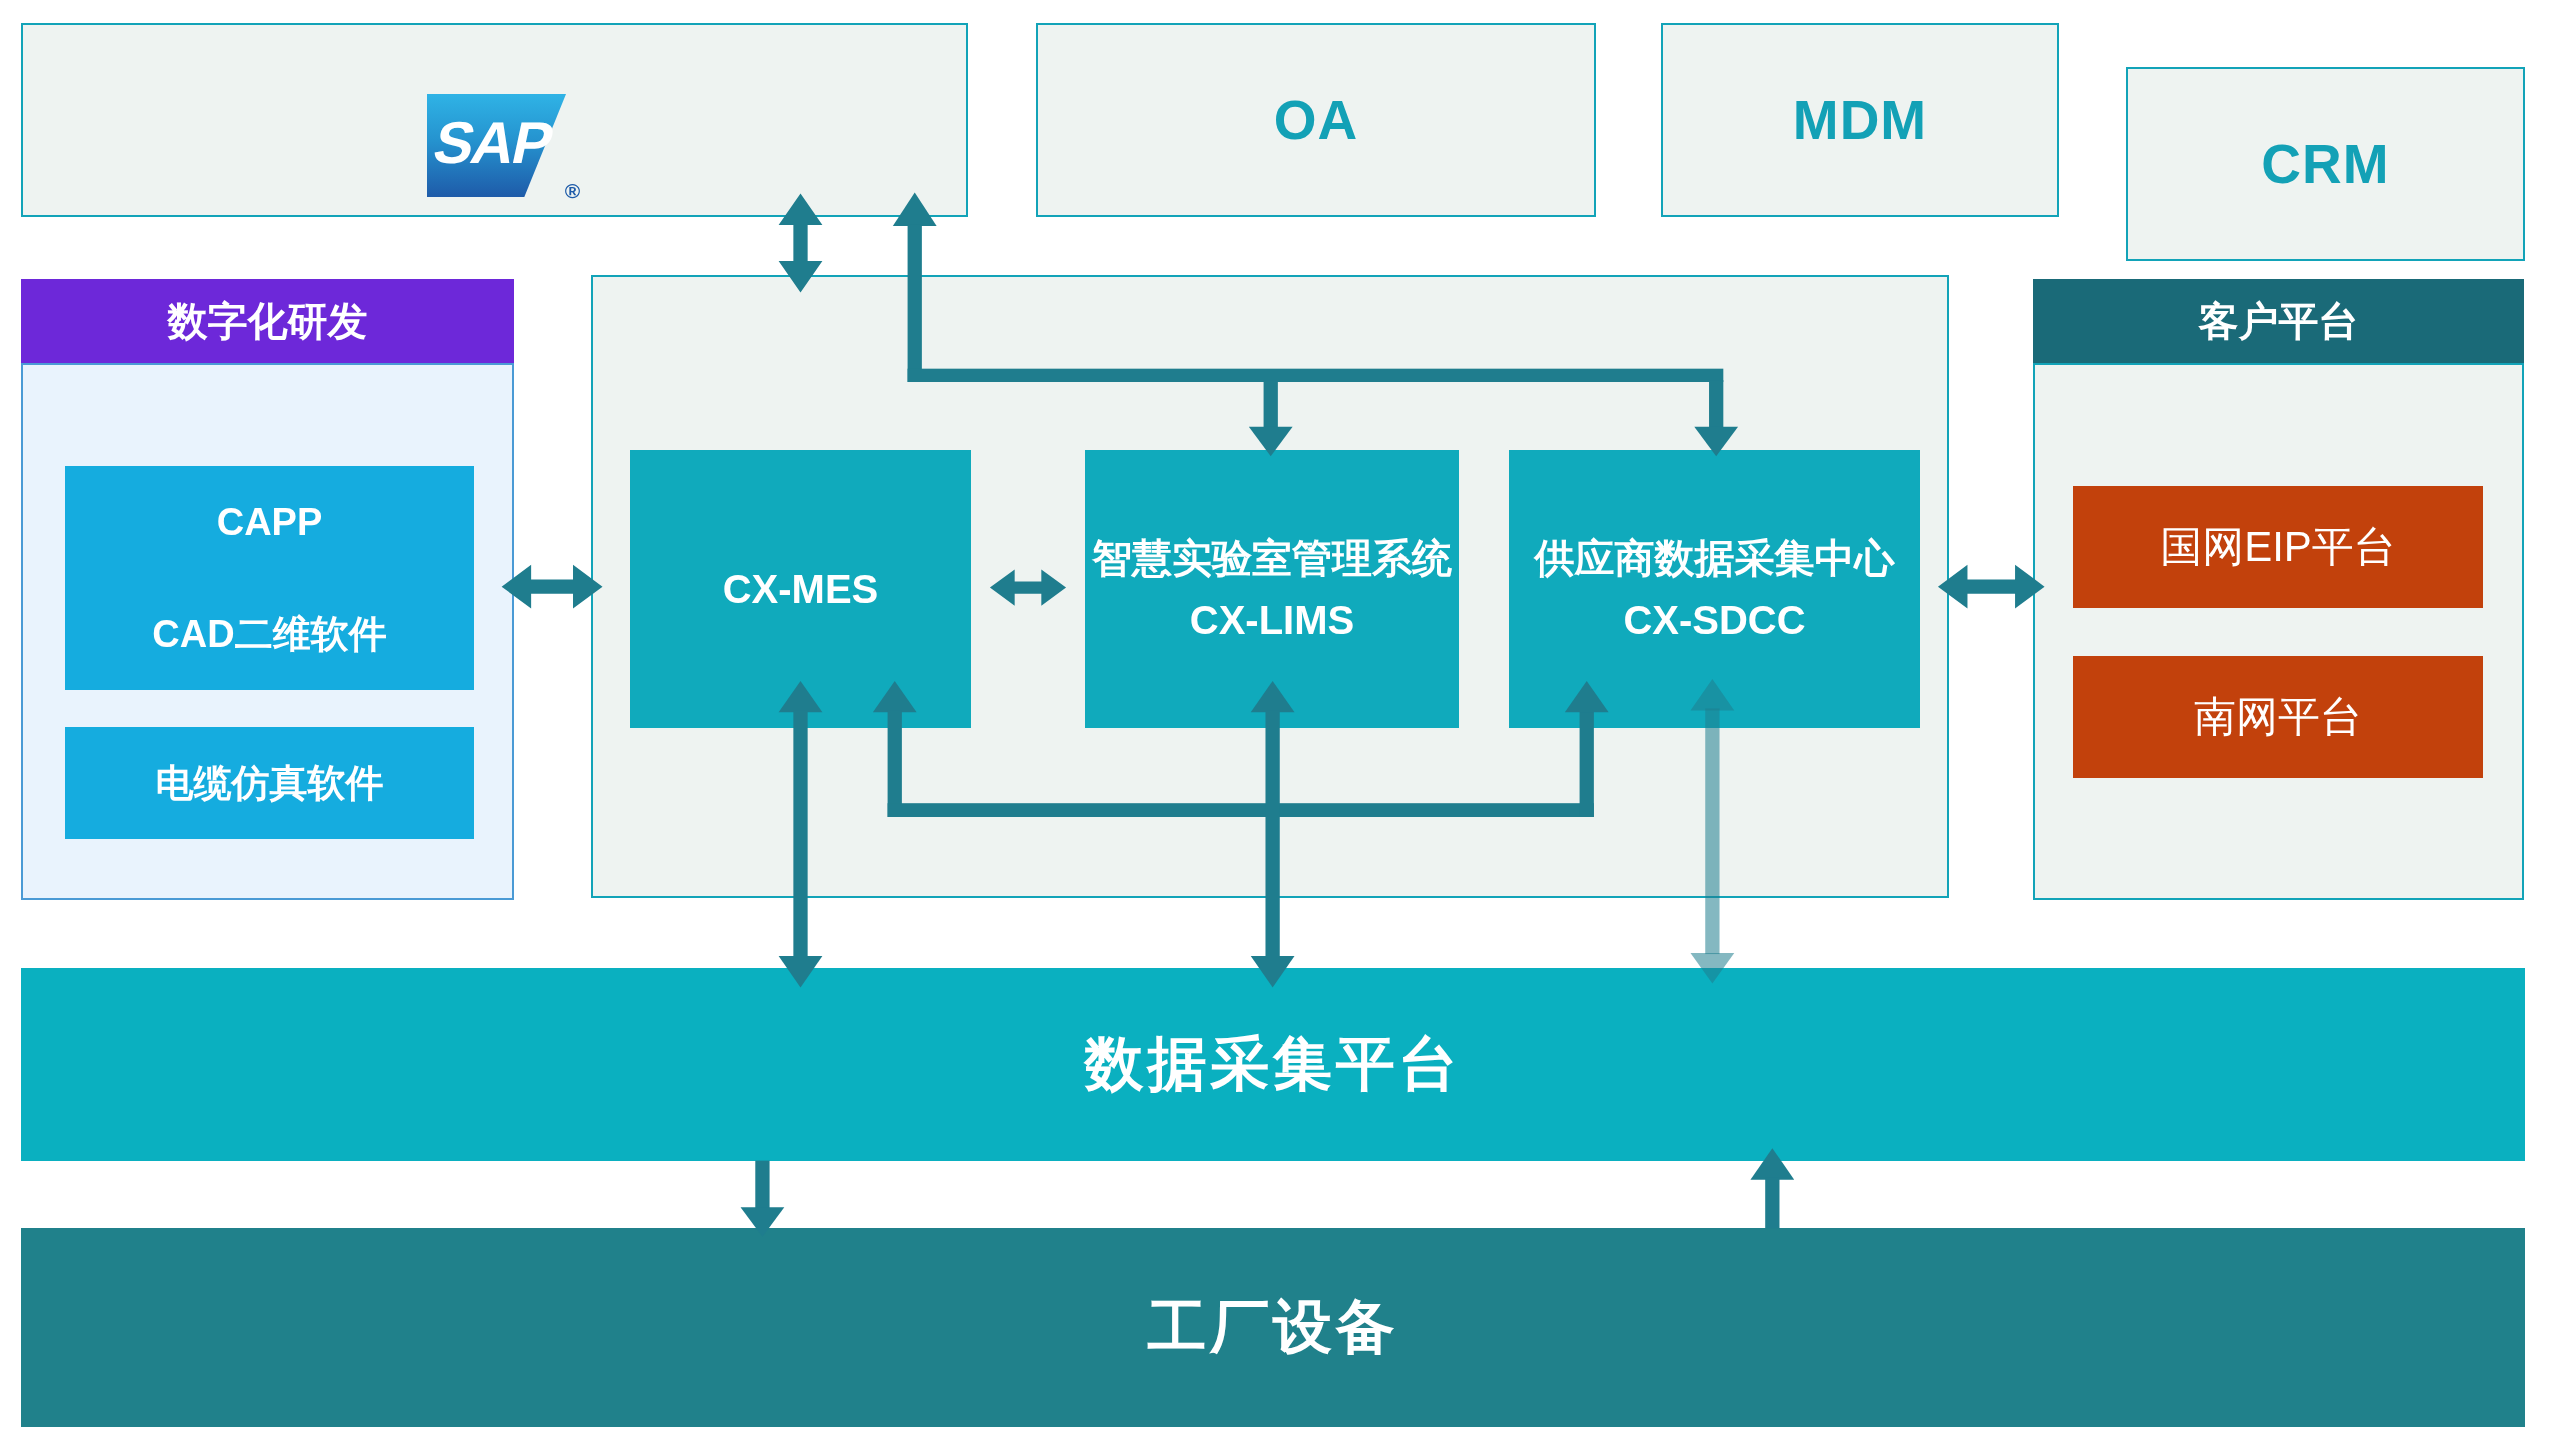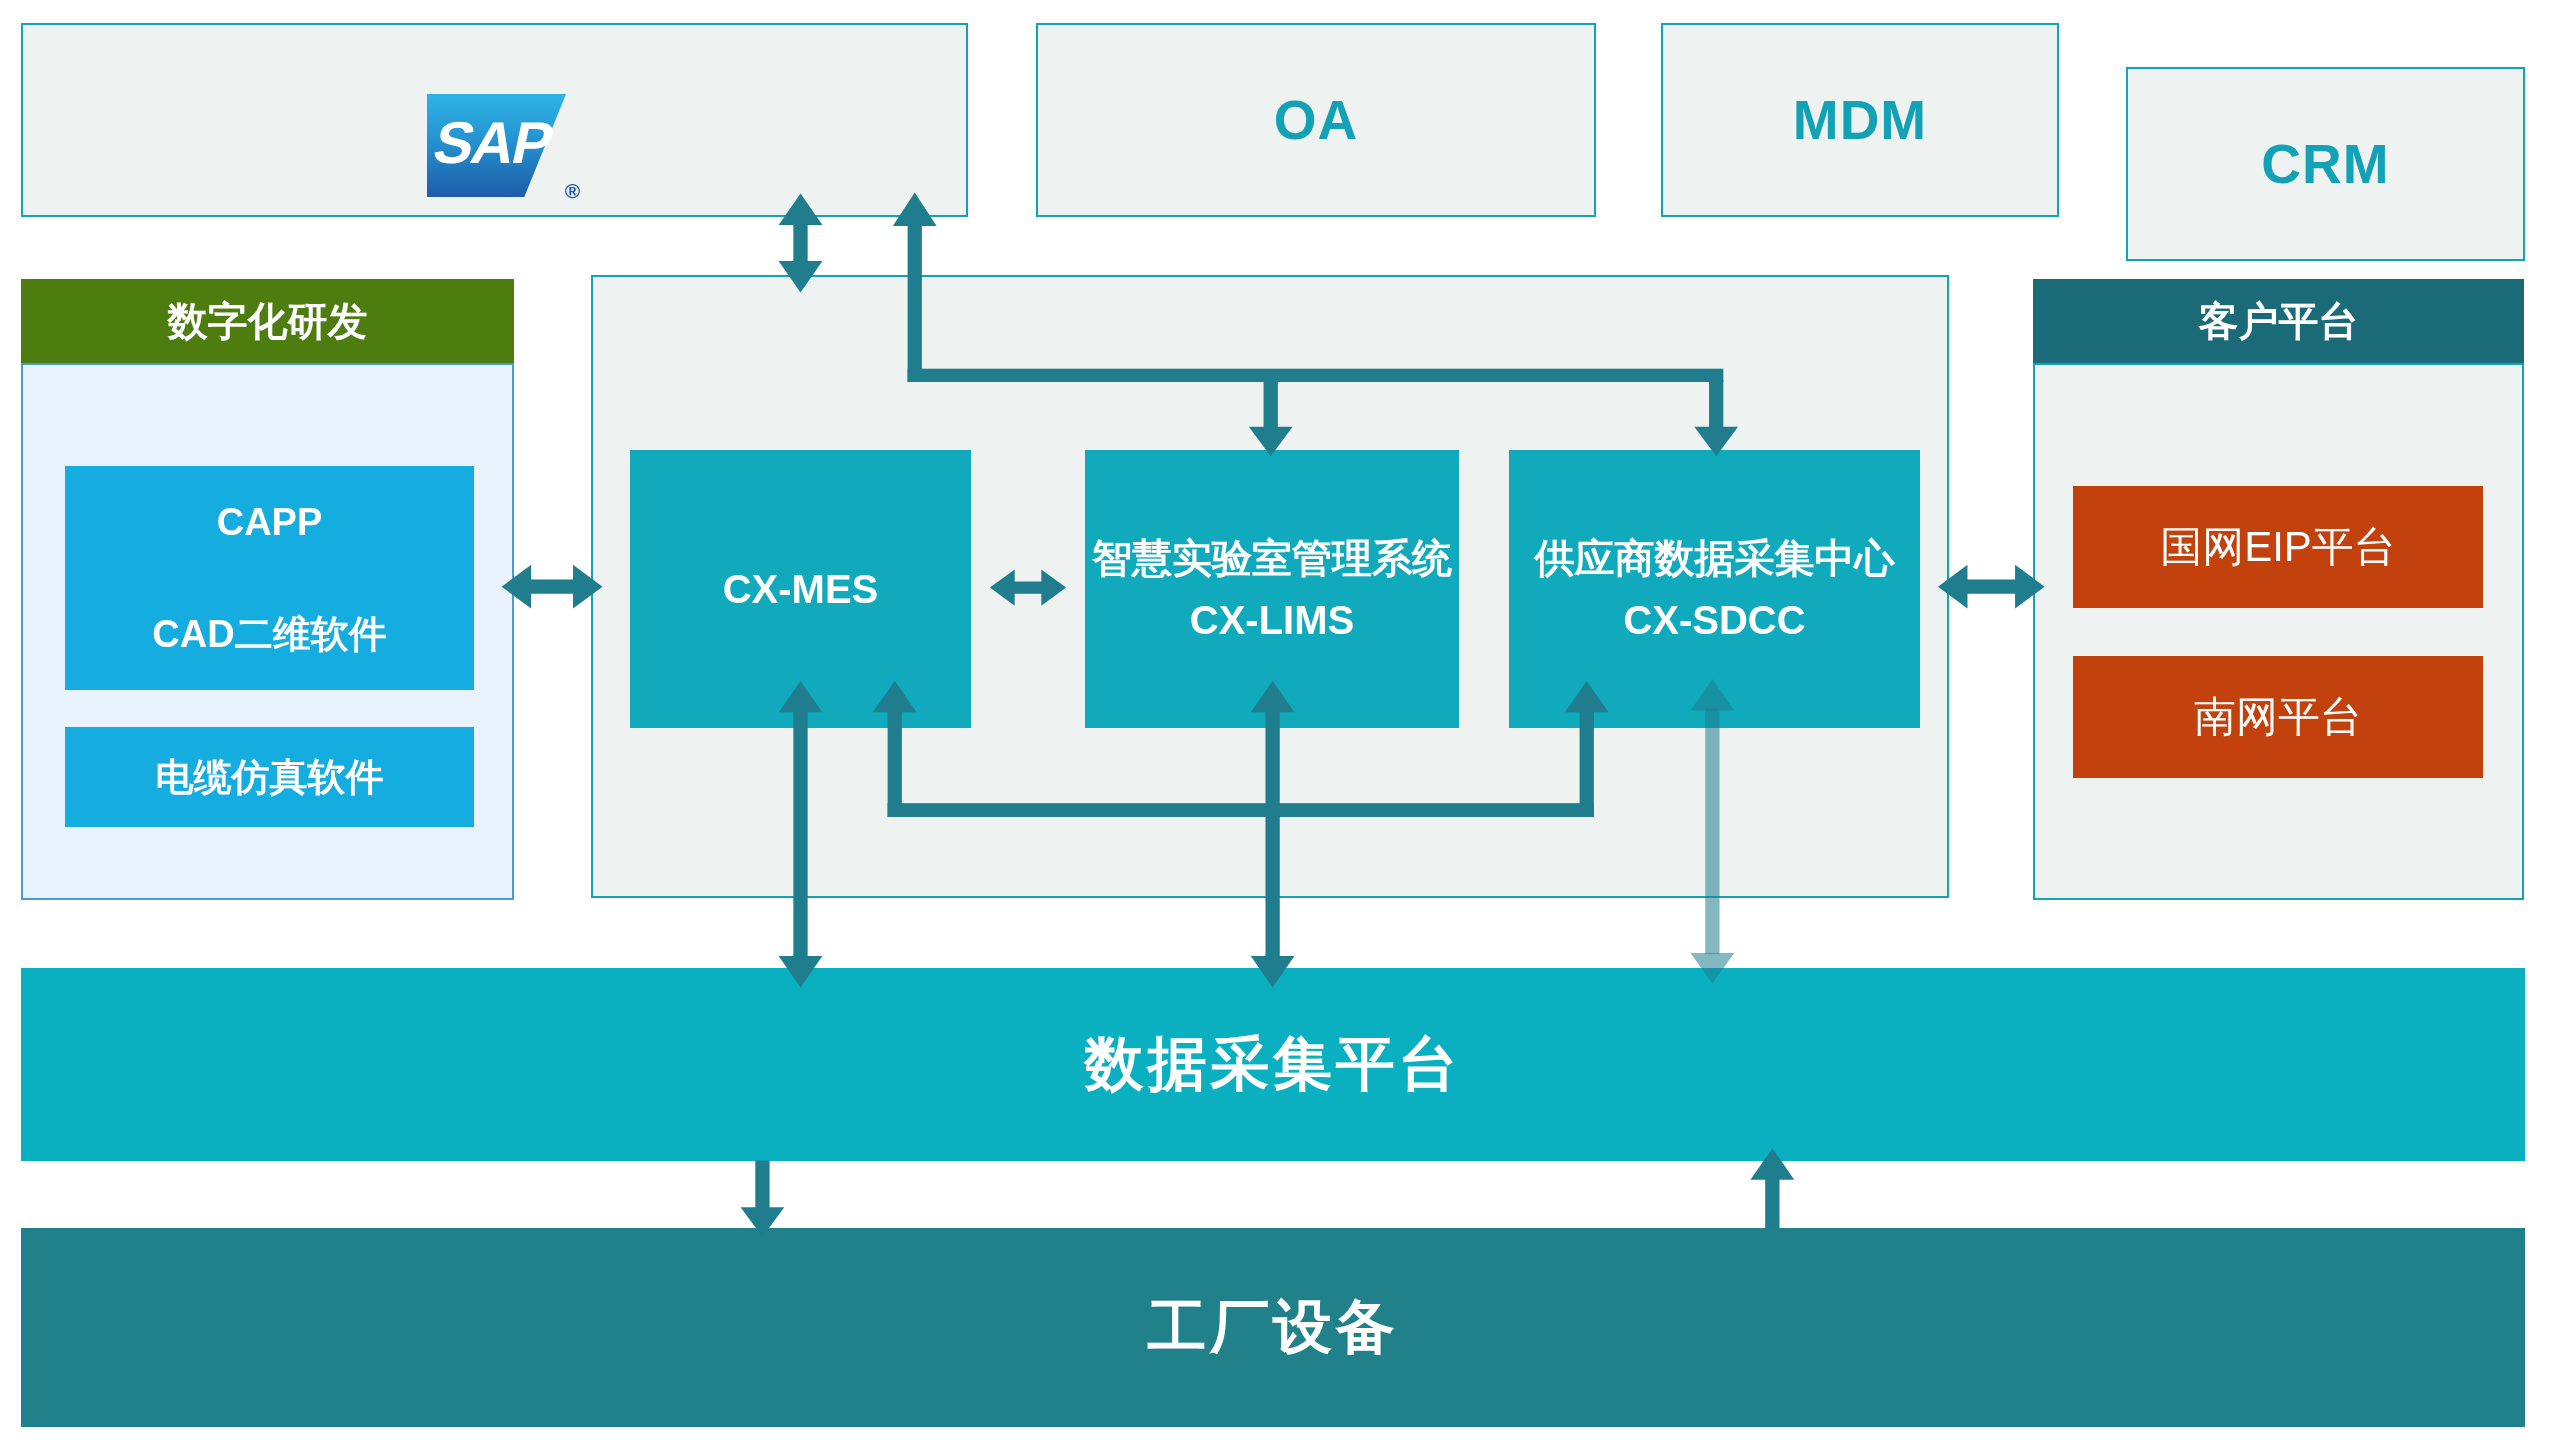--- a/index.html
+++ b/index.html
@@ -18,21 +18,21 @@
     clip-path:polygon(0 0,100% 0,70% 100%,0 100%);}
   .sap-text{position:absolute;left:7.6px;top:50%;transform:translateY(-54%) skewX(-12deg);
     color:#ffffff;font-size:59px;font-weight:bold;letter-spacing:-1.9px;}
   .sap-r{position:absolute;right:-15.2px;bottom:-5.7px;color:#1e5ba9;font-size:21px;font-weight:bold;}
   
   .panel{position:absolute;box-sizing:border-box;}
   .panel-header{position:absolute;left:0;top:0;width:100%;height:84px;display:flex;align-items:center;justify-content:center;
     color:#ffffff;font-size:40px;font-weight:bold;}
   .left-panel-body{position:absolute;left:0;top:84px;width:100%;bottom:0;background:#e9f3fd;border:2.9px solid #4a9ad5;box-sizing:border-box;}
   .right-panel-body{position:absolute;left:0;top:84px;width:100%;bottom:0;background:#eef3f1;border:2.9px solid #12a3b8;box-sizing:border-box;}
-  .blue-header{background:#4d7c0f;}
+  .blue-header{background:#6d28d9;}
   .teal-header{background:#1a6a78;}
   .item-box{background:#15acdf;color:#ffffff;font-size:38px;font-weight:600;}
   .teal-item{background:#c2410c;color:#ffffff;font-size:42px;font-weight:400;}
   
   .container{position:absolute;left:591px;top:275px;width:1358px;height:623px;background:#eef3f1;border:2.9px solid #12a3b8;box-sizing:border-box;}
   .system-box{position:absolute;background:#10aabc;color:#ffffff;display:flex;flex-direction:column;
     align-items:center;justify-content:center;text-align:center;font-size:40px;font-weight:600;line-height:1.55;}
   
   .wide-bar{position:absolute;left:21px;width:2504px;display:flex;align-items:center;justify-content:center;
     color:#ffffff;font-size:59px;font-weight:bold;letter-spacing:3.8px;}
@@ -65,21 +65,21 @@
 
   <div class="panel" style="left:21px;top:279px;width:493px;height:621px;">
     <div class="panel-header blue-header">数字化研发</div>
     <div class="left-panel-body"></div>
     <div class="box item-box" style="left:44px;top:148px;width:409px;height:112px;margin-top:39px;">
       <span>CAPP</span>
     </div>
     <div class="box item-box" style="left:44px;top:299px;width:409px;height:112px;">
       <span>CAD二维软件</span>
     </div>
-    <div class="box item-box" style="left:44px;top:448px;width:409px;height:100px;">
+    <div class="box item-box" style="left:44px;top:448px;width:409px;height:112px;">
       <span>电缆仿真软件</span>
     </div>
   </div>
 
   <div class="container">
     <div class="system-box" style="left:37px;top:173px;width:341px;height:278px;">
       <div>CX-MES</div>
     </div>
     <div class="system-box" style="left:492px;top:173px;width:374px;height:278px;">
       <div>智慧实验室管理系统</div>

